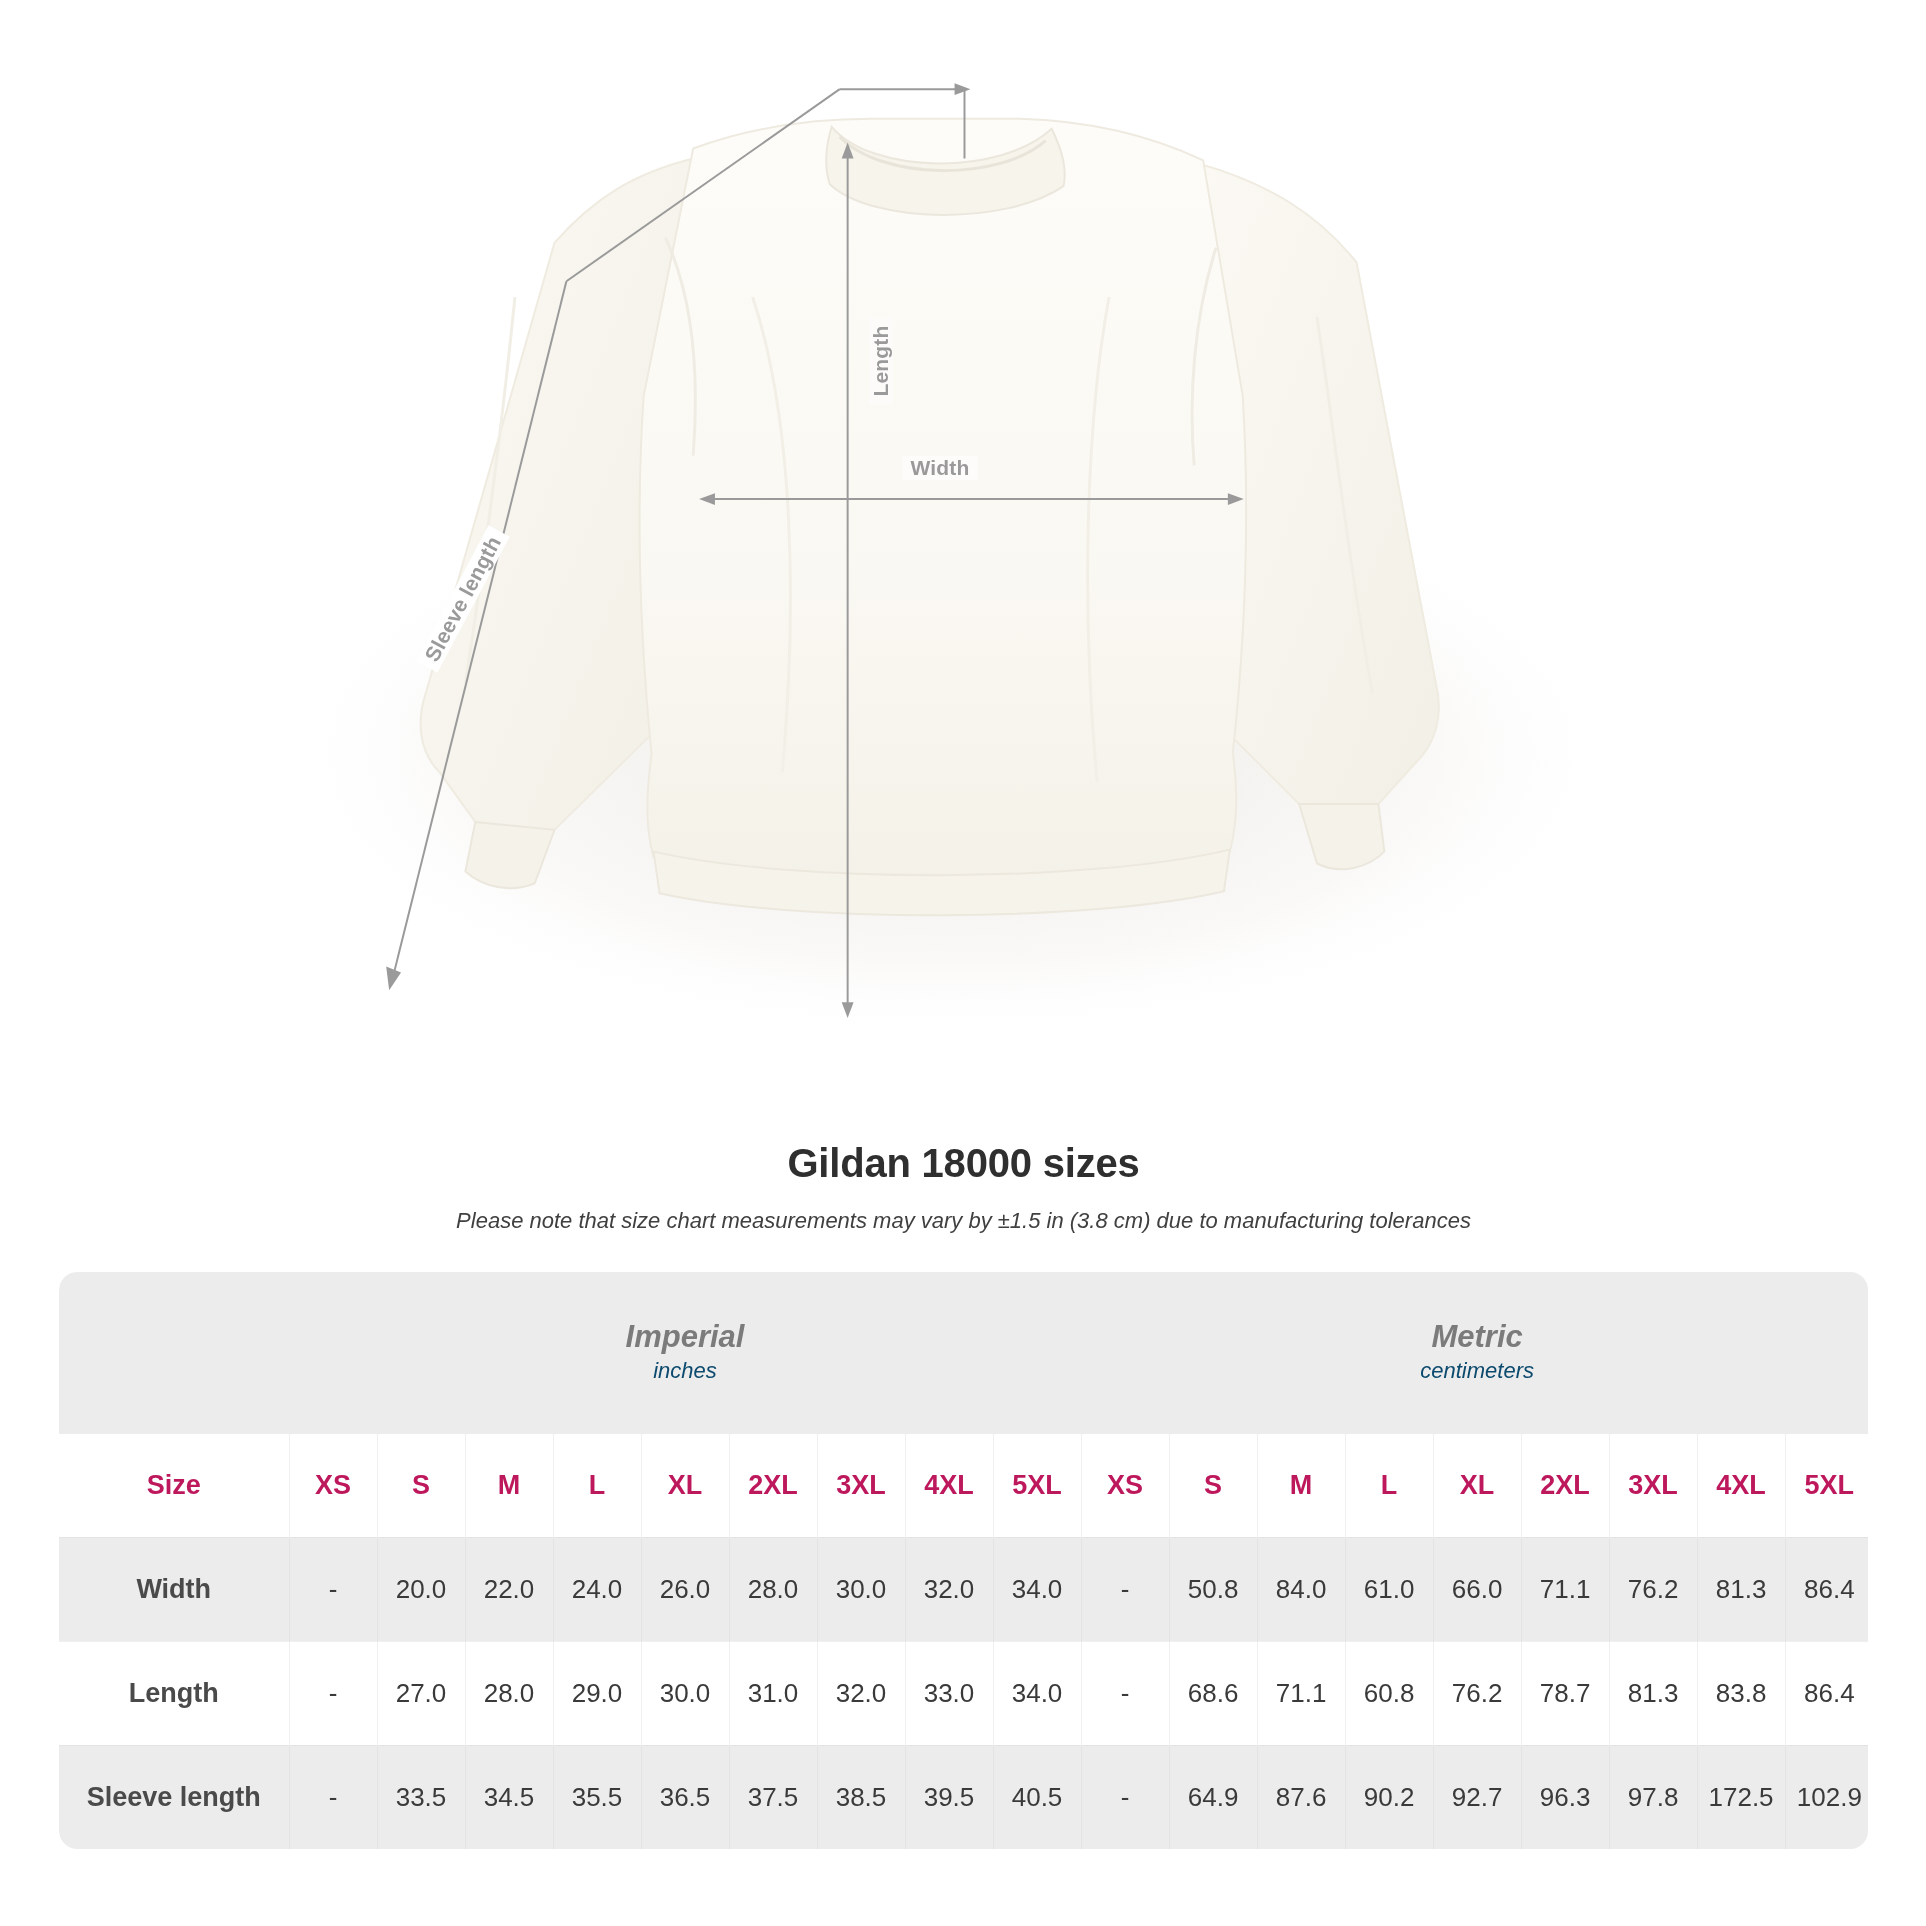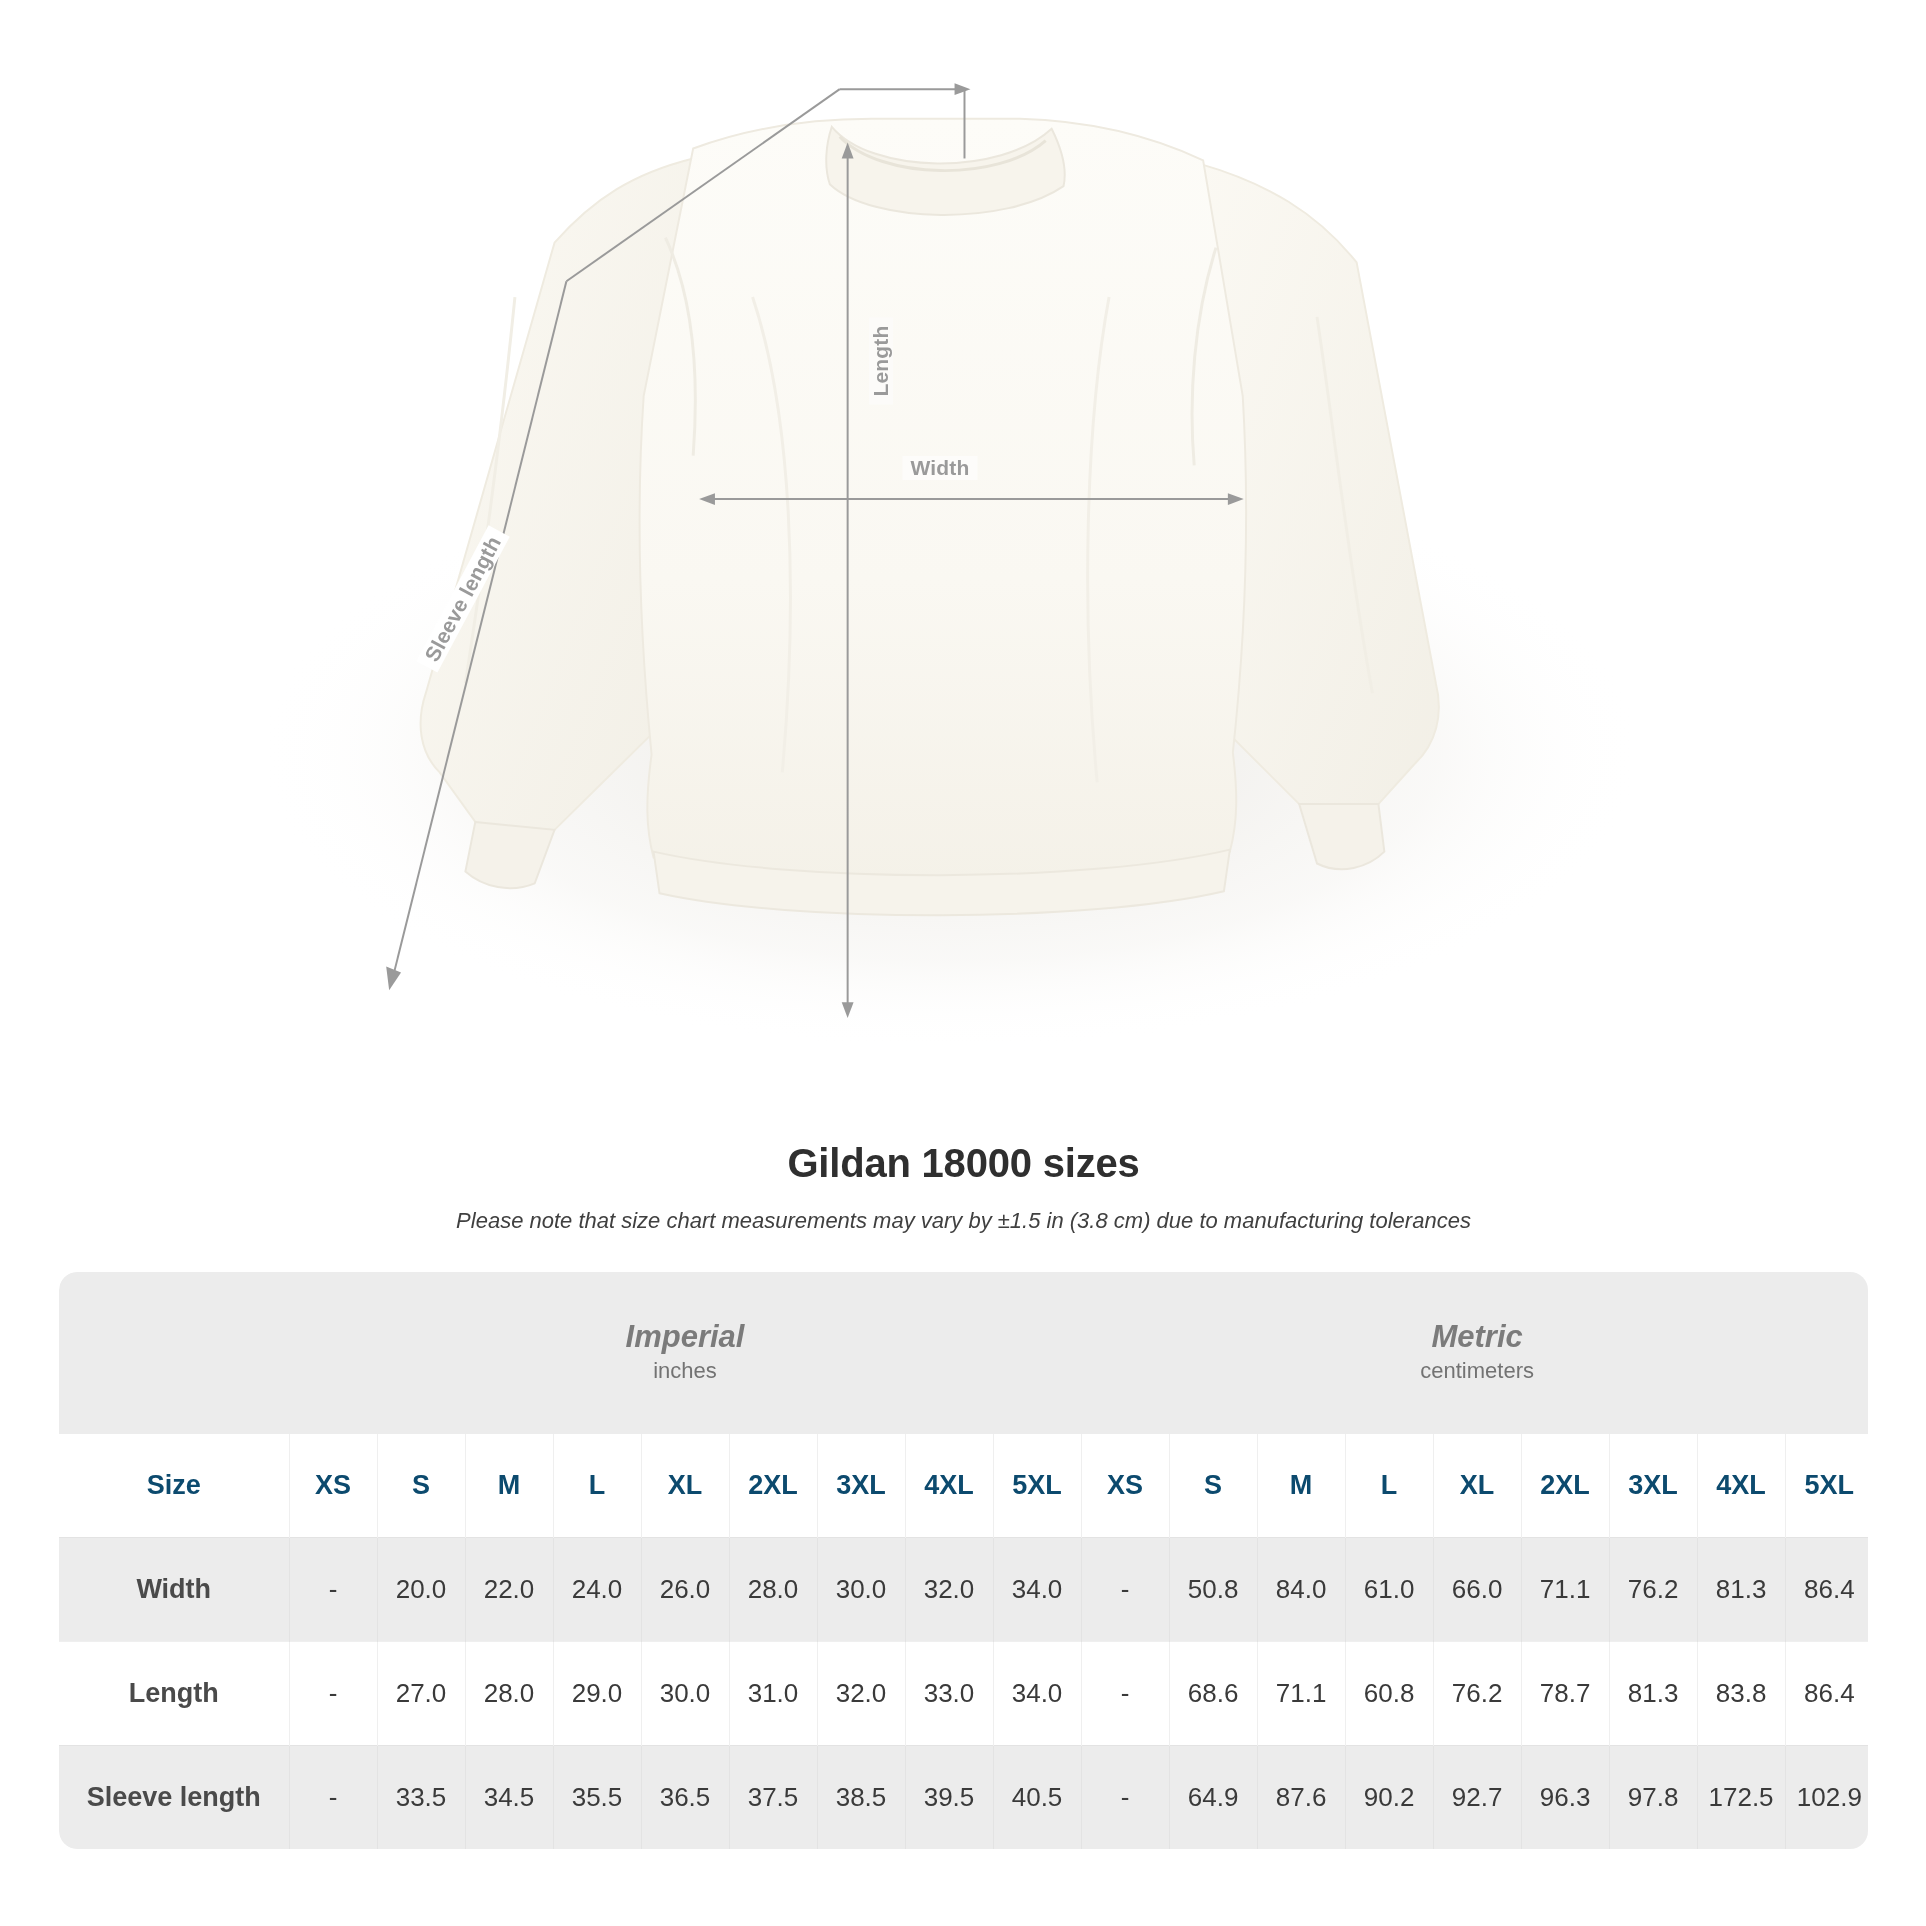--- a/index.html
+++ b/index.html
@@ -115,29 +115,30 @@
   }
   .unit-name {
     font-size: 31px;
     font-weight: bold;
     font-style: italic;
     color: #7b7b7b;
     line-height: 1.15;
   }
   .unit-sub {
     font-size: 22px;
-    color: #737373;
+    font-style: italic;
+    color: #0c4a6e;
     line-height: 1.5;
   }
   
   tr.size-row td {
     background: #ffffff;
     height: 103px;
     font-weight: bold;
-    color: #0c4a6e;
+    color: #be185d;
     font-size: 27px;
     border-left: 1px solid #efefef;
   }
   tr.size-row td.rowhead {
     border-left: none;
     font-size: 27px;
   }
   
   tr.data-row td {
     height: 103px;

